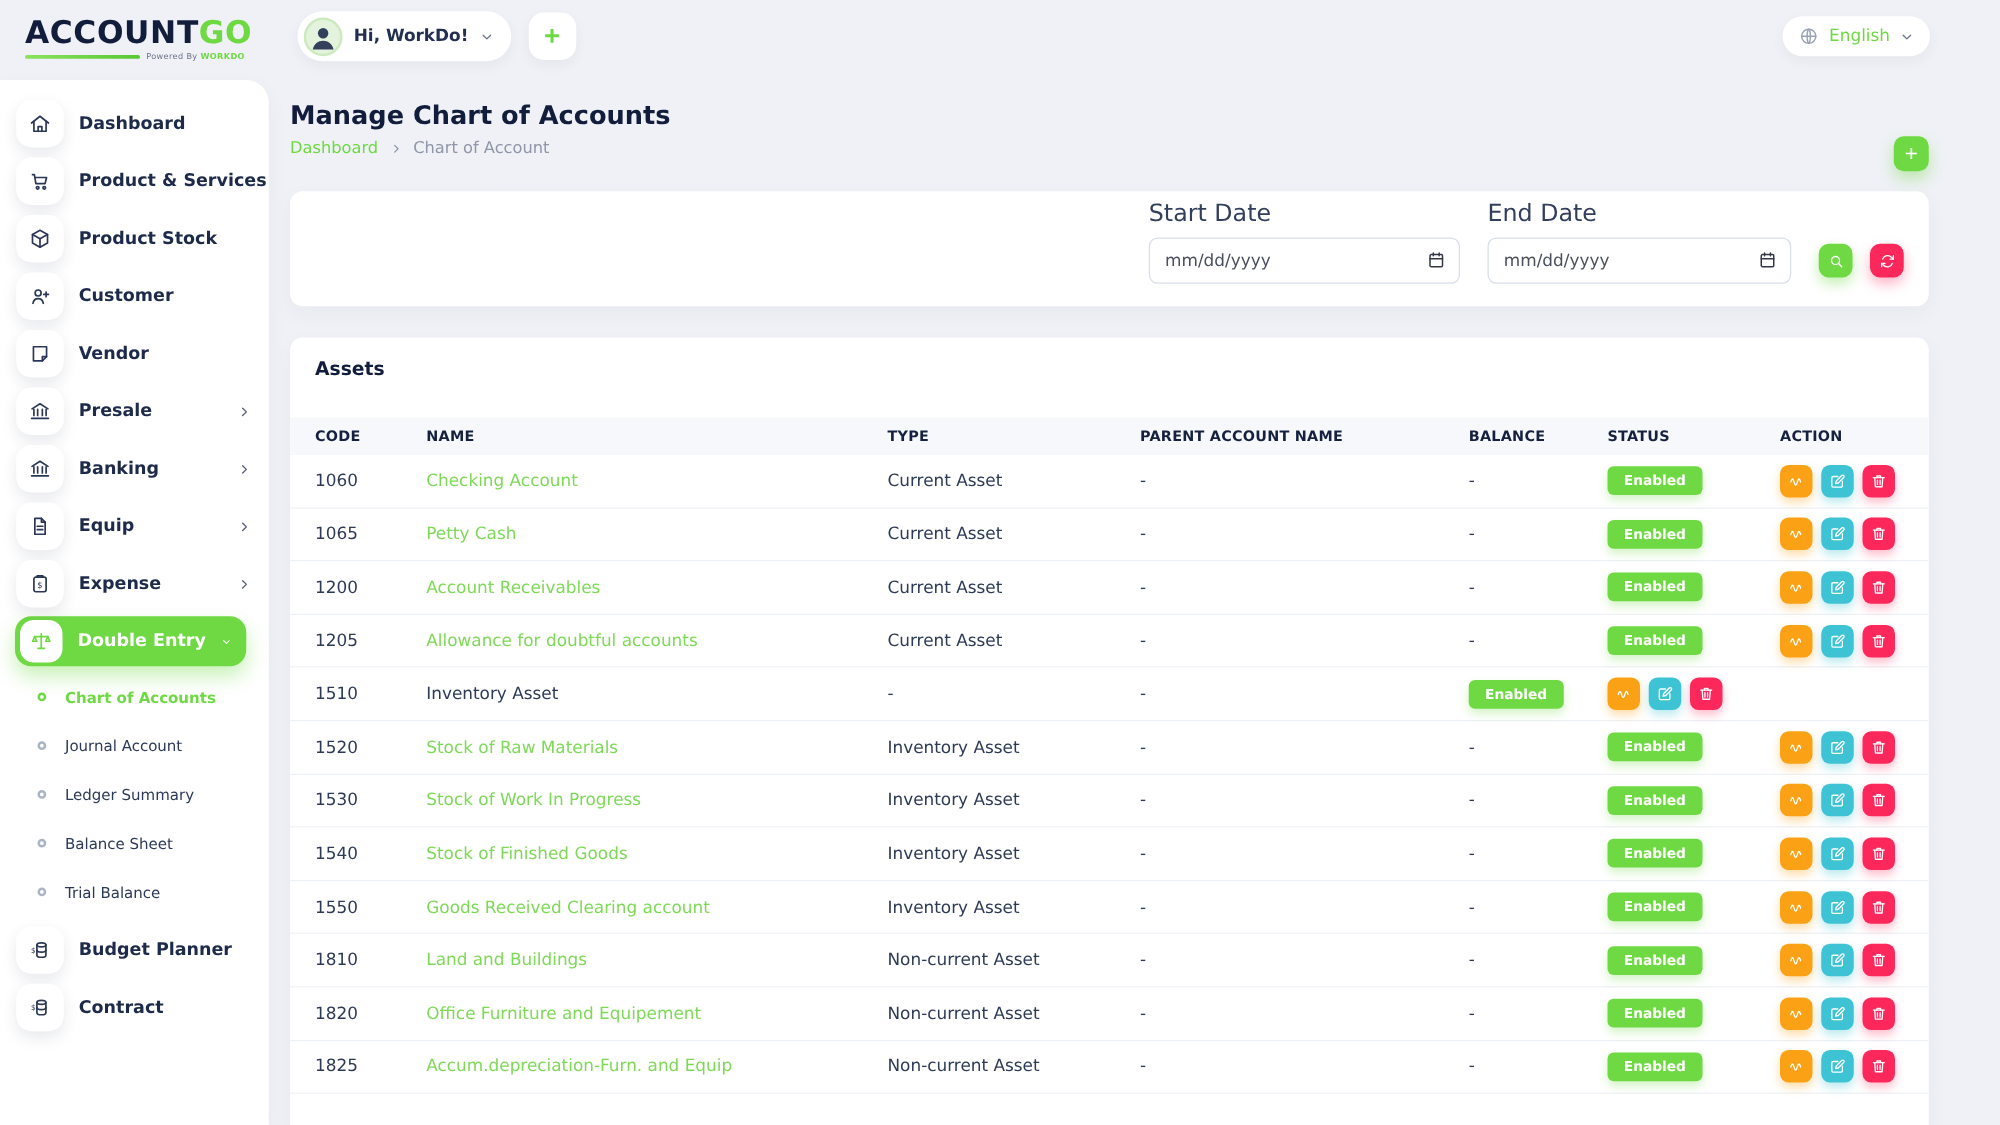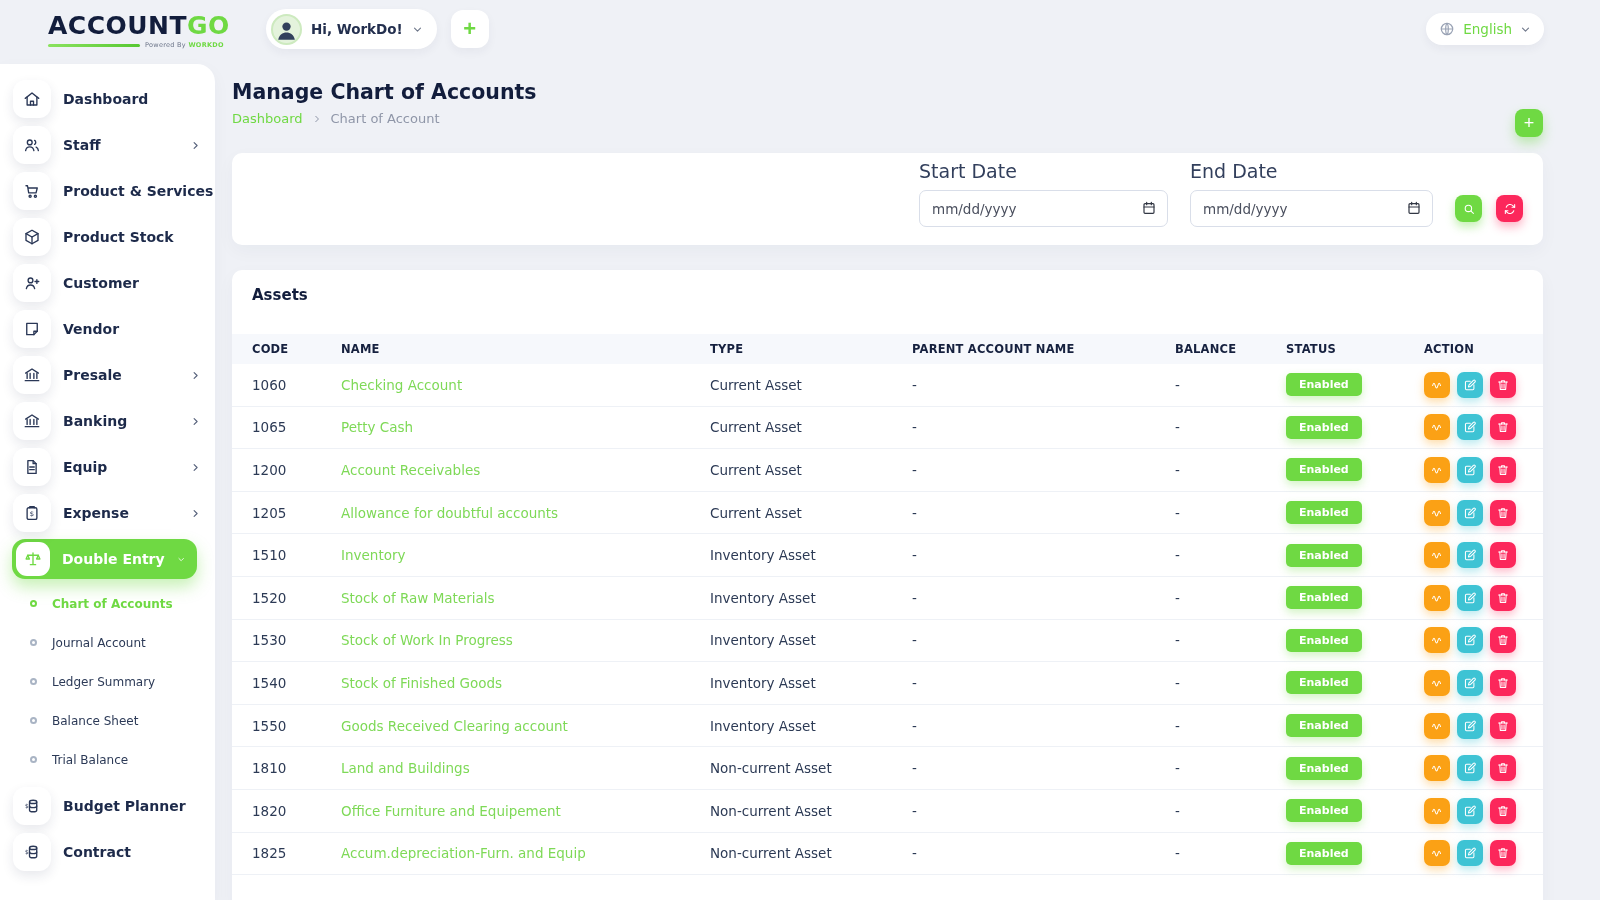--- a/index.html
+++ b/index.html
@@ -8,21 +8,21 @@
   }
   *{box-sizing:border-box; margin:0; padding:0;}
   html,body{width:1600px;height:900px;overflow:hidden;}
   body{background:var(--bg); font-family:"DejaVu Sans", sans-serif; color:var(--dark); position:relative;}
   [data-interactable="true"]{cursor:pointer;}
   svg.ic{fill:none;stroke:currentColor;stroke-width:1.8;stroke-linecap:round;stroke-linejoin:round;}
   svg.chev{fill:none;stroke:currentColor;stroke-width:2.4;stroke-linecap:round;stroke-linejoin:round;}
 
   
   .topbar{position:absolute;top:0;left:0;width:1600px;height:58px;display:flex;align-items:center;padding:0 56px 0 20px;}
-  .logo{width:170px;margin-top:4px;margin-left:28px;}
+  .logo{width:170px;margin-top:4px;}
   .logo-text{font-size:25px;font-weight:800;letter-spacing:.5px;line-height:1;}
   .logo-dark{color:#121d3c;}
   .logo-green{color:var(--green);}
   .logo-sub{display:flex;align-items:center;margin-top:3px;}
   .logo-line{flex:0 0 92px;height:3px;border-radius:2px;background:linear-gradient(90deg,#8be25f,#57c832);}
   .logo-tag{font-size:6.5px;color:#6b7488;margin-left:5px;white-space:nowrap;letter-spacing:.3px;}
   .logo-tag b{color:var(--green);}
   .user-chip{margin-left:48px;height:40px;background:#fff;border-radius:20px;display:flex;align-items:center;padding:0 14px 0 5px;gap:9px;box-shadow:0 4px 10px rgba(30,40,80,.05);}
   .avatar{width:31px;height:31px;border-radius:50%;background:#e4f3dc;border:2px solid #cdeabf;display:flex;align-items:center;justify-content:center;overflow:hidden;}
   .user-name{font-size:13.5px;font-weight:600;color:#232f4e;}
@@ -138,34 +138,20 @@
           <svg class="ic" viewBox="0 0 24 24">
             <path d="M3 11.2 12 4l9 7.2"></path>
             <path d="M5.5 9.5V20h13V9.5"></path>
             <path d="M10 20v-5h4v5"></path>
           </svg>
         </span>
     <span class="menu-label" data-interactable="false">Dashboard</span>
 
   </div>
 
-  <div class="menu-item has-chev" data-interactable="true">
-    <span class="icon-box" data-interactable="false">
-          <svg class="ic" viewBox="0 0 24 24">
-            <circle cx="9" cy="8.5" r="3.2"></circle>
-            <path d="M3.5 19.5c.6-3.4 2.9-5 5.5-5s4.9 1.6 5.5 5"></path>
-            <path d="M15.5 5.8a3.2 3.2 0 0 1 0 5.4"></path>
-            <path d="M17.5 14.8c1.6.7 2.7 2.2 3 4.7"></path>
-          </svg>
-        </span>
-    <span class="menu-label" data-interactable="false">Staff</span>
-    <svg class="chev menu-chev" viewBox="0 0 24 24" data-interactable="false">
-          <path d="m9 5.5 6.5 6.5L9 18.5"></path>
-        </svg>
-  </div>
 
   <div class="menu-item" data-interactable="true">
     <span class="icon-box" data-interactable="false">
           <svg class="ic" viewBox="0 0 24 24">
             <circle cx="9.5" cy="19" r="1.4"></circle>
             <circle cx="16.5" cy="19" r="1.4"></circle>
             <path d="M4 5h2l1.6 9.5h9.8L19 8H7"></path>
           </svg>
         </span>
     <span class="menu-label" data-interactable="false">Product &amp; Services</span>
@@ -512,21 +498,20 @@
                 <path d="M9.5 7V4.8h5V7"></path>
                 <path d="M6.5 7l.9 12.5h9.2L17.5 7"></path>
                 <path d="M10.2 10.5v6M13.8 10.5v6"></path>
               </svg>
             </button>
     </span>
   </div>
 
   <div class="trow tr" data-interactable="false">
     <span class="td code" data-interactable="false">1510</span>
-    <a class="td name" data-interactable="true">Inventory</a>
     <span class="td type" data-interactable="false">Inventory Asset</span>
     <span class="td parent" data-interactable="false">-</span>
     <span class="td balance" data-interactable="false">-</span>
     <span class="td status-cell"><span class="badge" data-interactable="false">Enabled</span></span>
     <span class="td actions" data-interactable="false">
       <button class="act orange" data-interactable="true">
               <svg class="ic" viewBox="0 0 24 24" data-interactable="false">
                 <path d="M4.5 13c1.5-5.5 3-5.5 4.5 0s3 5.5 4.5 0 3-5.5 4.5 0"></path>
               </svg>
             </button>

